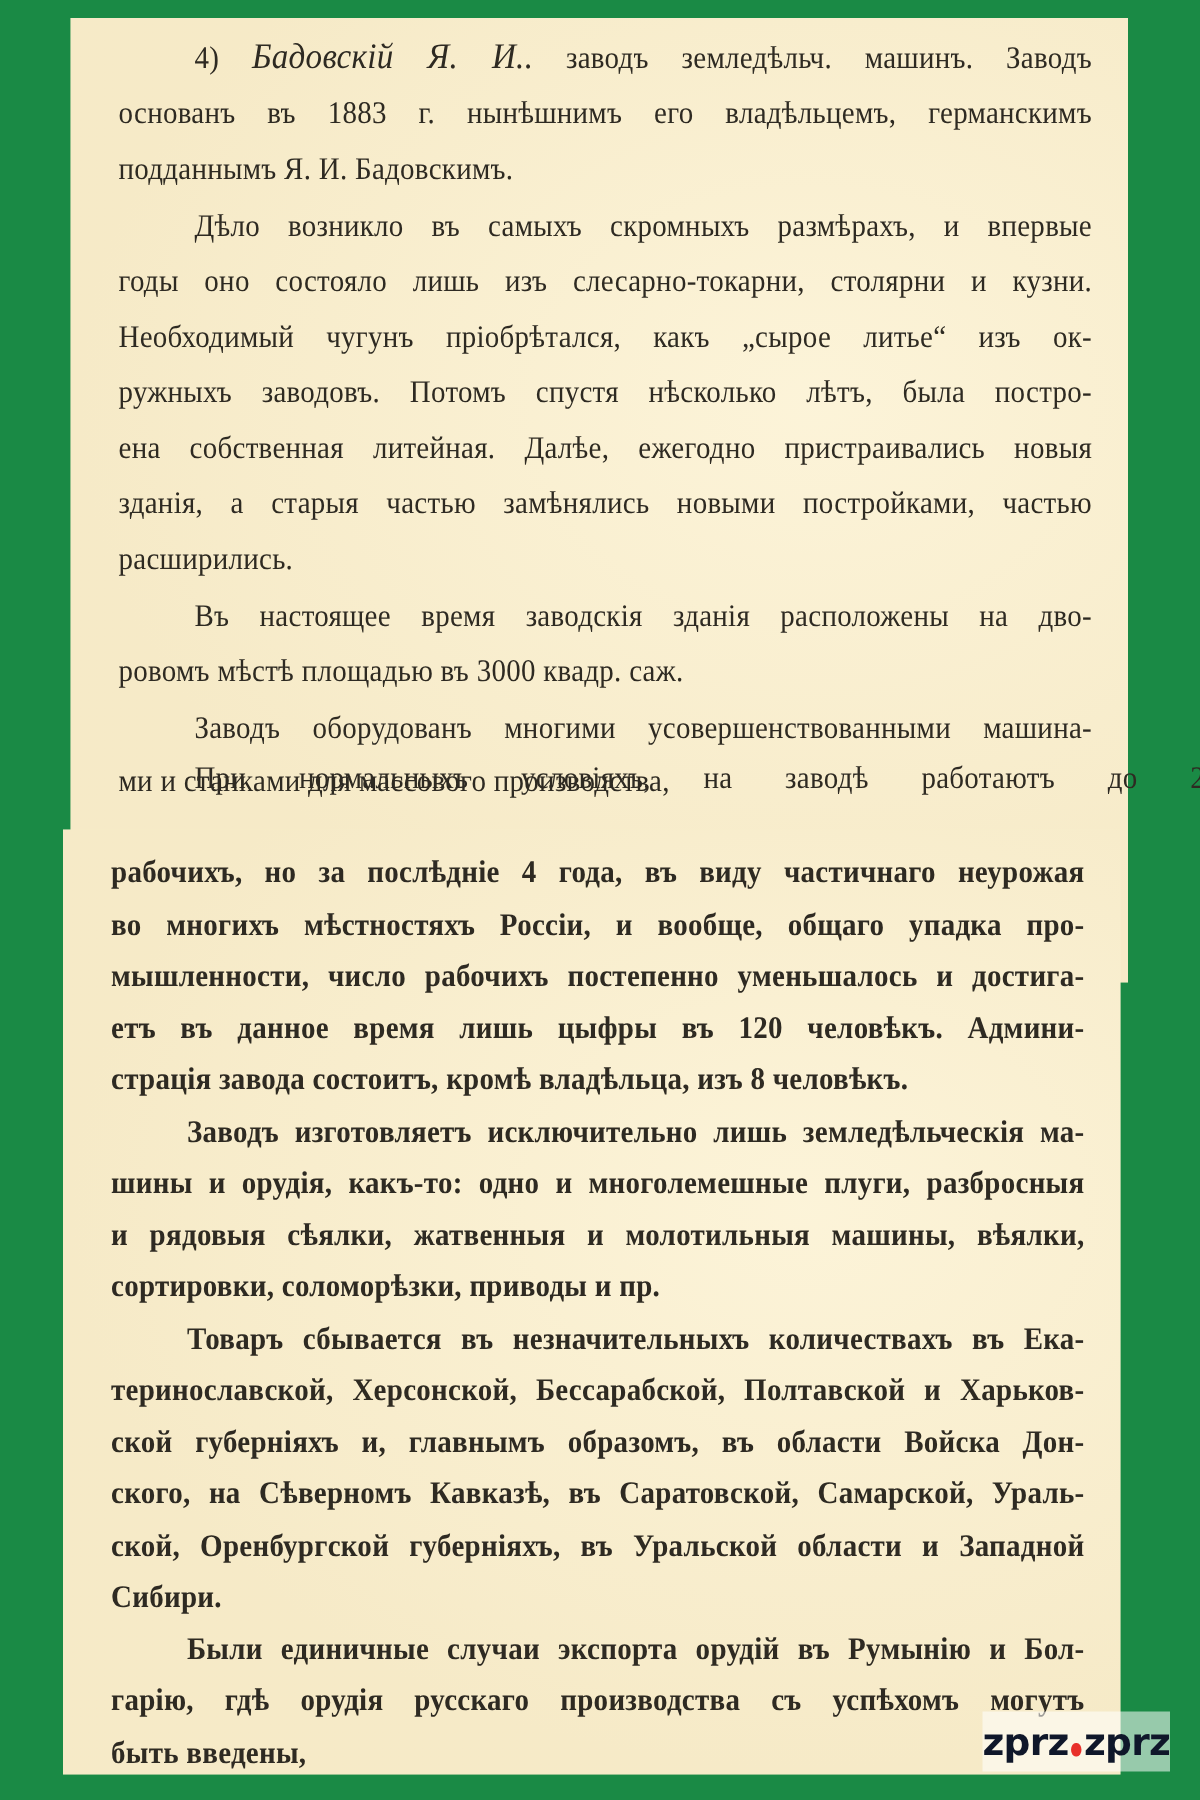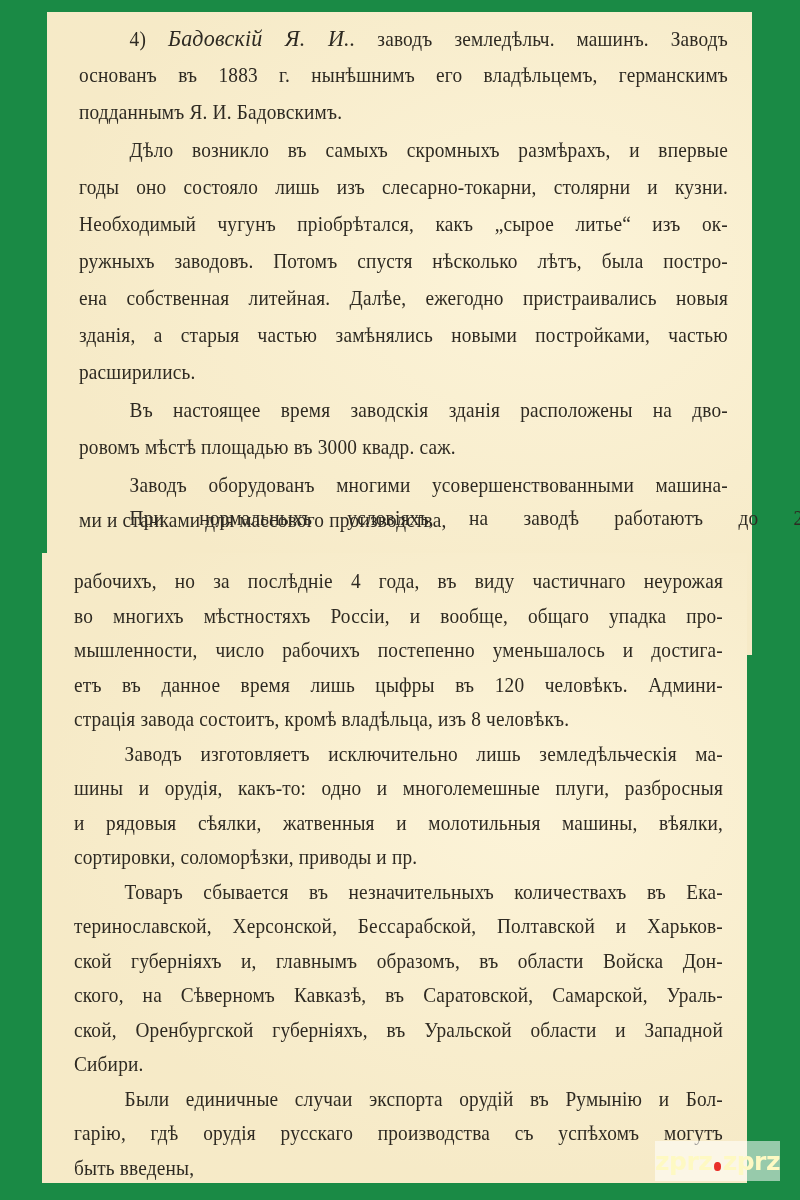--- a/index.html
+++ b/index.html
@@ -9,21 +9,21 @@
     position: relative; overflow: hidden;
     font-family: "Liberation Serif", "DejaVu Serif", serif;
   }
   .panel {
     position: absolute;
     background: #f8edcc;
     background-image: radial-gradient(ellipse at 70% 40%, rgba(255,248,225,0.6), rgba(240,225,185,0.25) 70%);
     box-sizing: border-box;
   }
   #panel-1 { left: 47px; top: 12px; width: 705px; height: 643px; }
-  #panel-2 { left: 42px; top: 553px; width: 705px; height: 630px; }
+  #panel-2 { left: 42px; top: 553px; width: 705px; height: 630px; font-weight: bold; }
   .line {
     position: absolute;
     left: 32px; right: 24px;
     height: 36px; line-height: 36px;
     font-size: 21px;
     color: #2e2a22;
     white-space: nowrap;
     text-align: justify;
     text-align-last: justify;
     transform: scaleX(0.92);
@@ -33,21 +33,21 @@
   }
   .line.last { text-align-last: left; }
   .line.indent { padding-left: 55px; box-sizing: border-box; }
   .heading-name { font-style: italic; font-size: 24px; }
   .logo {
     position: absolute; left: 655px; top: 1141px;
     width: 125px; height: 40px;
     background: rgba(255,255,255,0.55);
     display: flex; align-items: center; justify-content: center;
     font-family: "DejaVu Sans", sans-serif;
-    font-weight: bold; font-size: 25px; color: #fef9c3;
+    font-weight: bold; font-size: 25px; color: #0f172a;
     letter-spacing: -0.5px;
   }
   .logo .dot {
     display: inline-block; width: 9px; height: 9px;
     background: #e8302a; border-radius: 50%;
     margin: 0 2px; position: relative; top: 5px;
   }
 </style>
 </head>
 <body>

